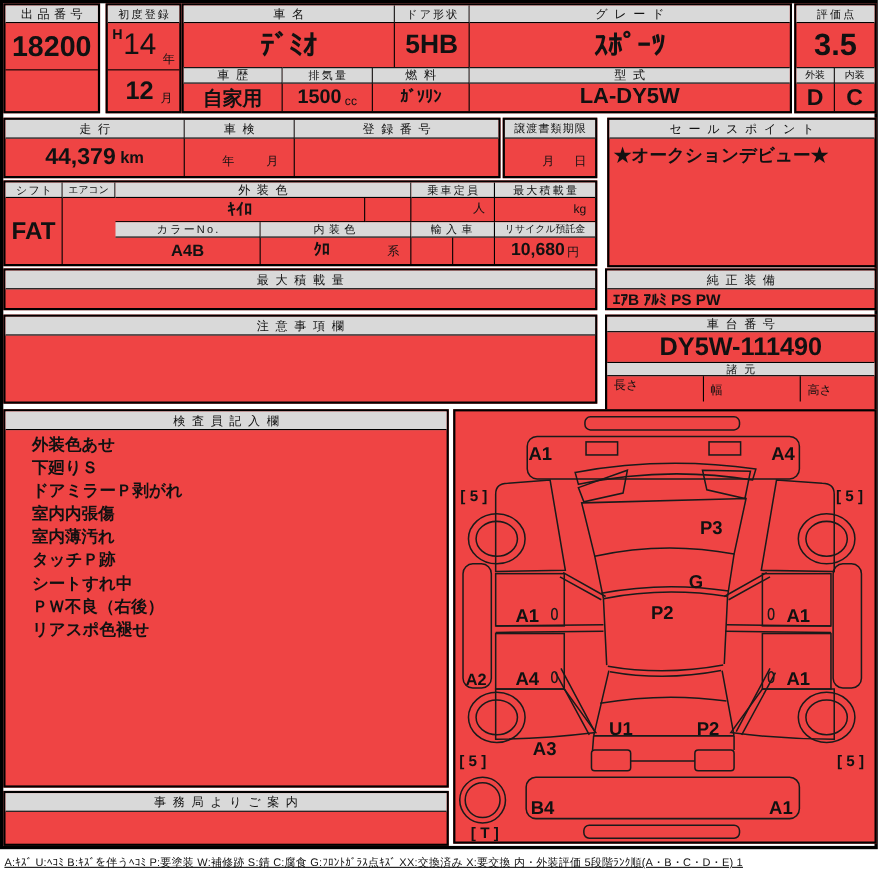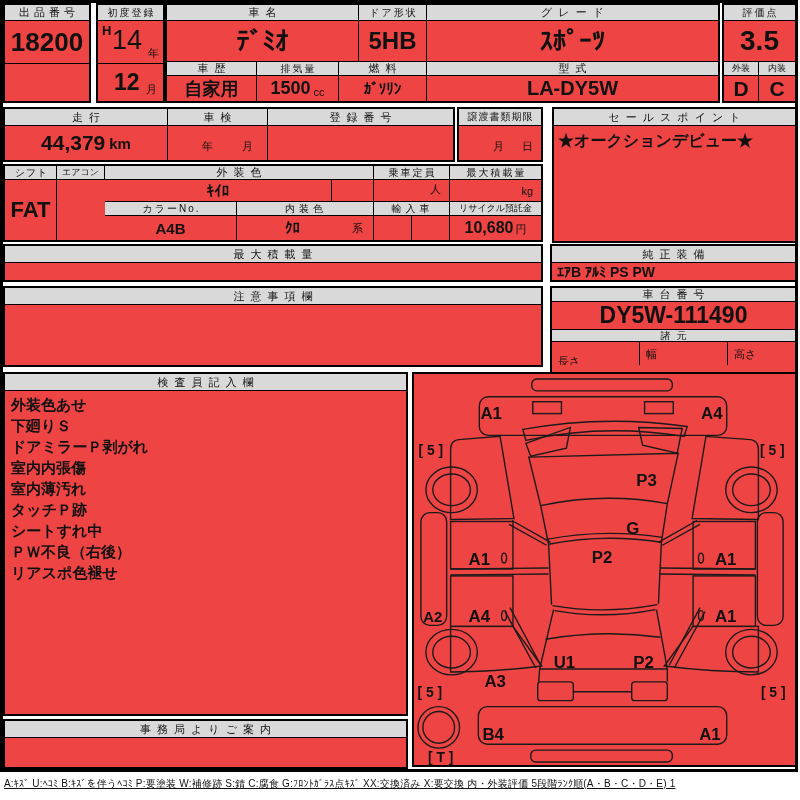--- a/index.html
+++ b/index.html
@@ -155,33 +155,33 @@
 <div class="box" style="left:3px;top:286px;width:540px;height:81px">
   <div class="cell hdr bb" style="left:0;top:0;width:536px;height:17px">注意事項欄</div>
   <div class="cell" style="left:0;top:17px;width:536px;height:60px"></div>
 </div>
 
 <div class="box" style="left:550px;top:286px;width:247px;height:102px">
   <div class="cell hdr bb" style="left:0;top:0;width:243px;height:14px">車台番号</div>
   <div class="cell val" style="left:0;top:14px;width:243px;height:27px;font-size:23px">DY5W-111490</div>
   <div class="cell hdr bt bb" style="left:0;top:41px;width:243px;height:13px;font-size:10px">諸元</div>
   <div class="cell br" style="left:0;top:54px;width:88px;height:23px">
-    <span class="unit" style="position:absolute;left:6px;top:12px">長さ</span>
+    <span class="unit" style="position:absolute;left:6px;top:1px">長さ</span>
   </div>
   <div class="cell br" style="left:88px;top:54px;width:88px;height:23px">
     <span class="unit" style="position:absolute;left:6px;top:5px">幅</span>
   </div>
   <div class="cell" style="left:176px;top:54px;width:67px;height:23px">
     <span class="unit" style="position:absolute;left:6px;top:5px">高さ</span>
   </div>
 </div>
 
 <div class="box" style="left:3px;top:372px;width:405px;height:344px">
   <div class="cell hdr bb" style="left:0;top:0;width:401px;height:17px">検査員記入欄</div>
-  <div class="cell" style="left:0;top:17px;width:401px;height:323px;padding:3px 6px">
+  <div class="cell" style="left:0;top:17px;width:401px;height:323px;padding:3px 24px">
     <div class="notes-line">外装色あせ</div>
     <div class="notes-line">下廻りＳ</div>
     <div class="notes-line">ドアミラーＰ剥がれ</div>
     <div class="notes-line">室内内張傷</div>
     <div class="notes-line">室内薄汚れ</div>
     <div class="notes-line">タッチＰ跡</div>
     <div class="notes-line">シートすれ中</div>
     <div class="notes-line">ＰＷ不良（右後）</div>
     <div class="notes-line">リアスポ色褪せ</div>
   </div>

